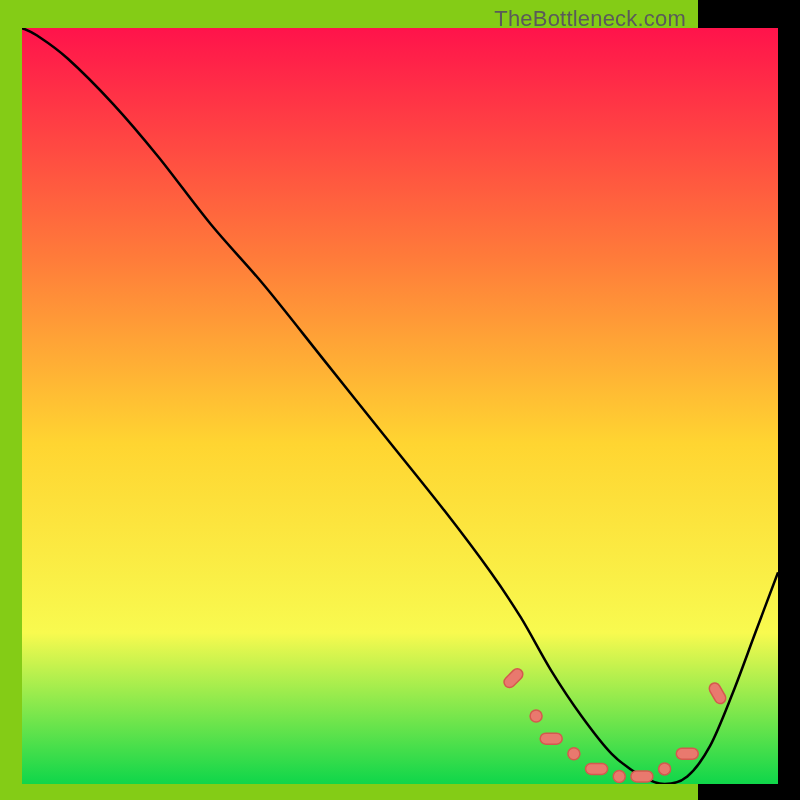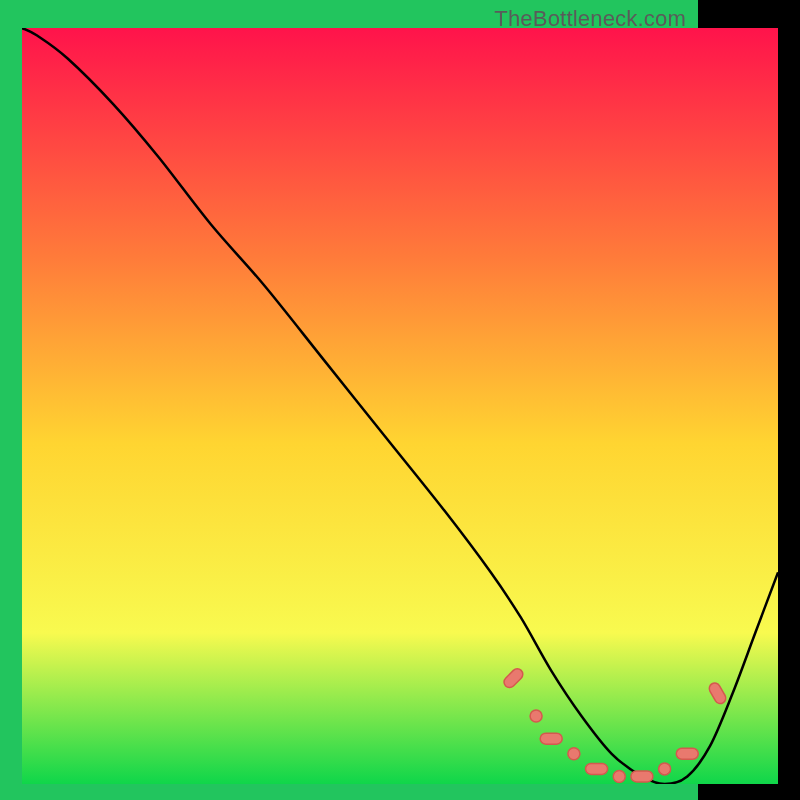--- a/index.html
+++ b/index.html
@@ -8,21 +8,21 @@
     background: #000;
     width: 800px;
     height: 800px;
     overflow: hidden;
     font-family: Arial, Helvetica, sans-serif;
   }
   .frame {
     position: relative;
     width: 698px;
     height: 800px;
-    background: #22c55e;
+    background: #84cc16;
   }
   .watermark {
     position: absolute;
     top: 6px;
     right: 12px;
     color: #5a5a5a;
     font-size: 22px;
     font-weight: 500;
     letter-spacing: 0.2px;
   }

